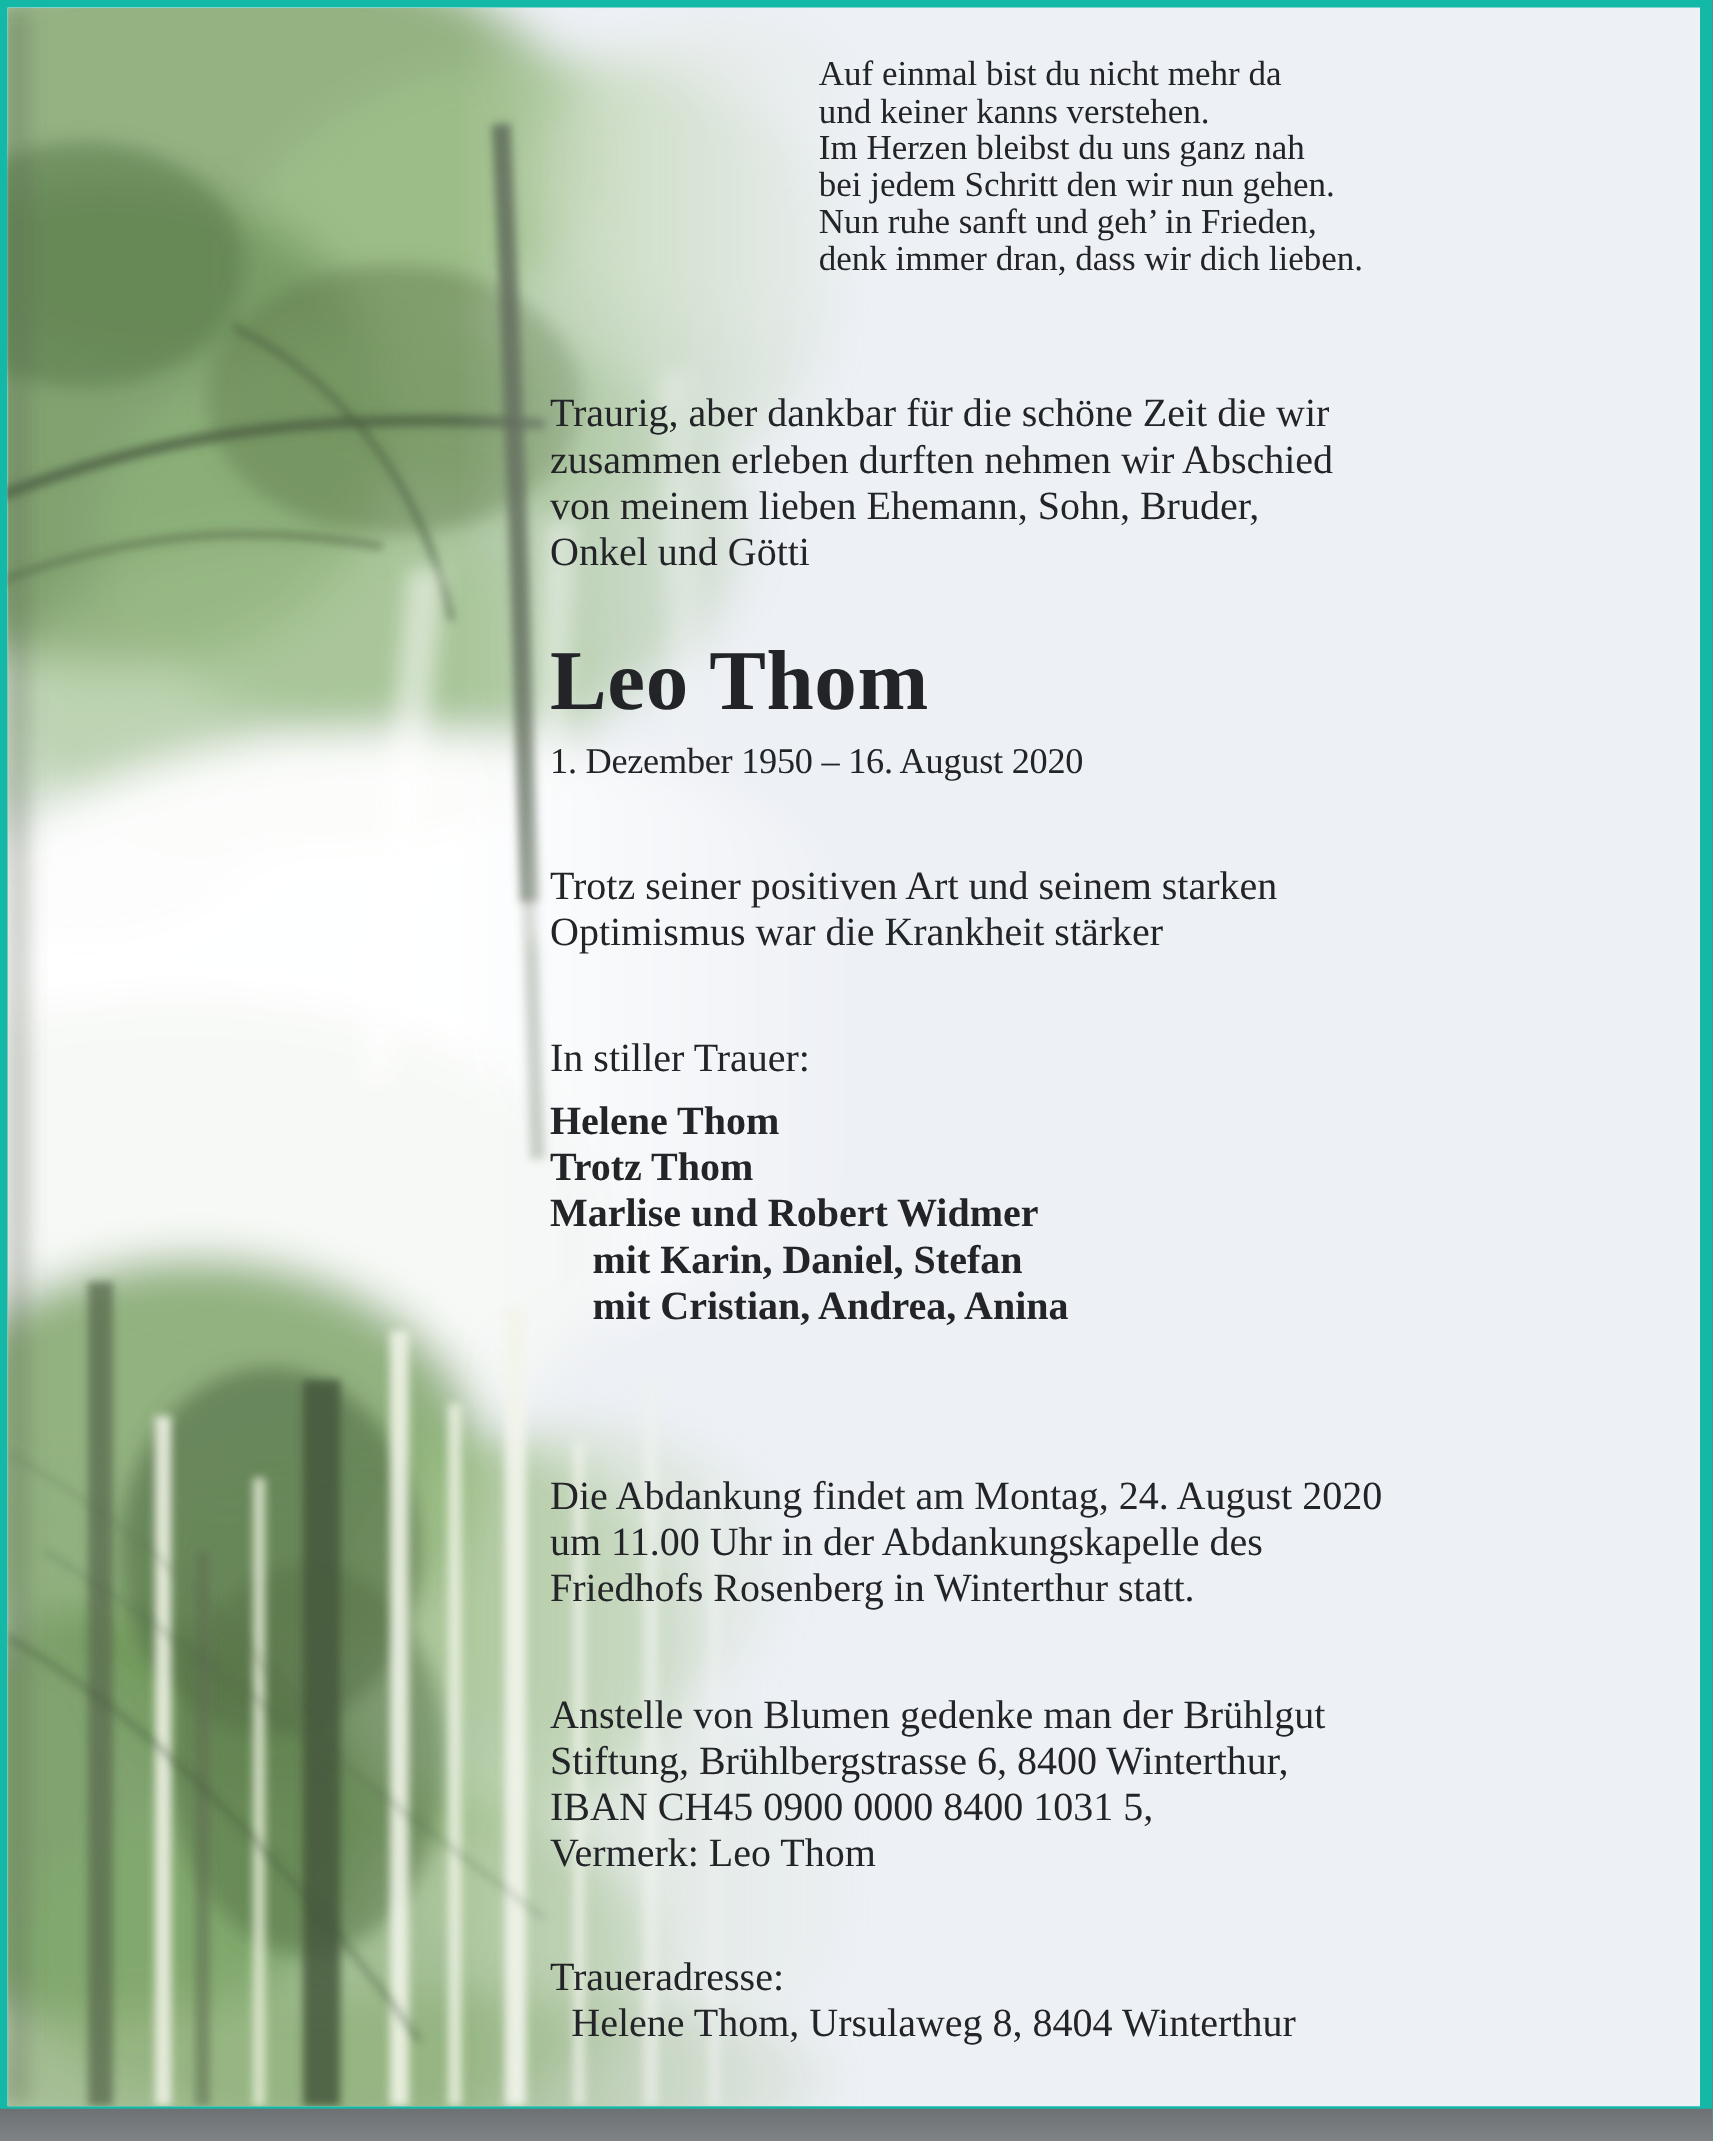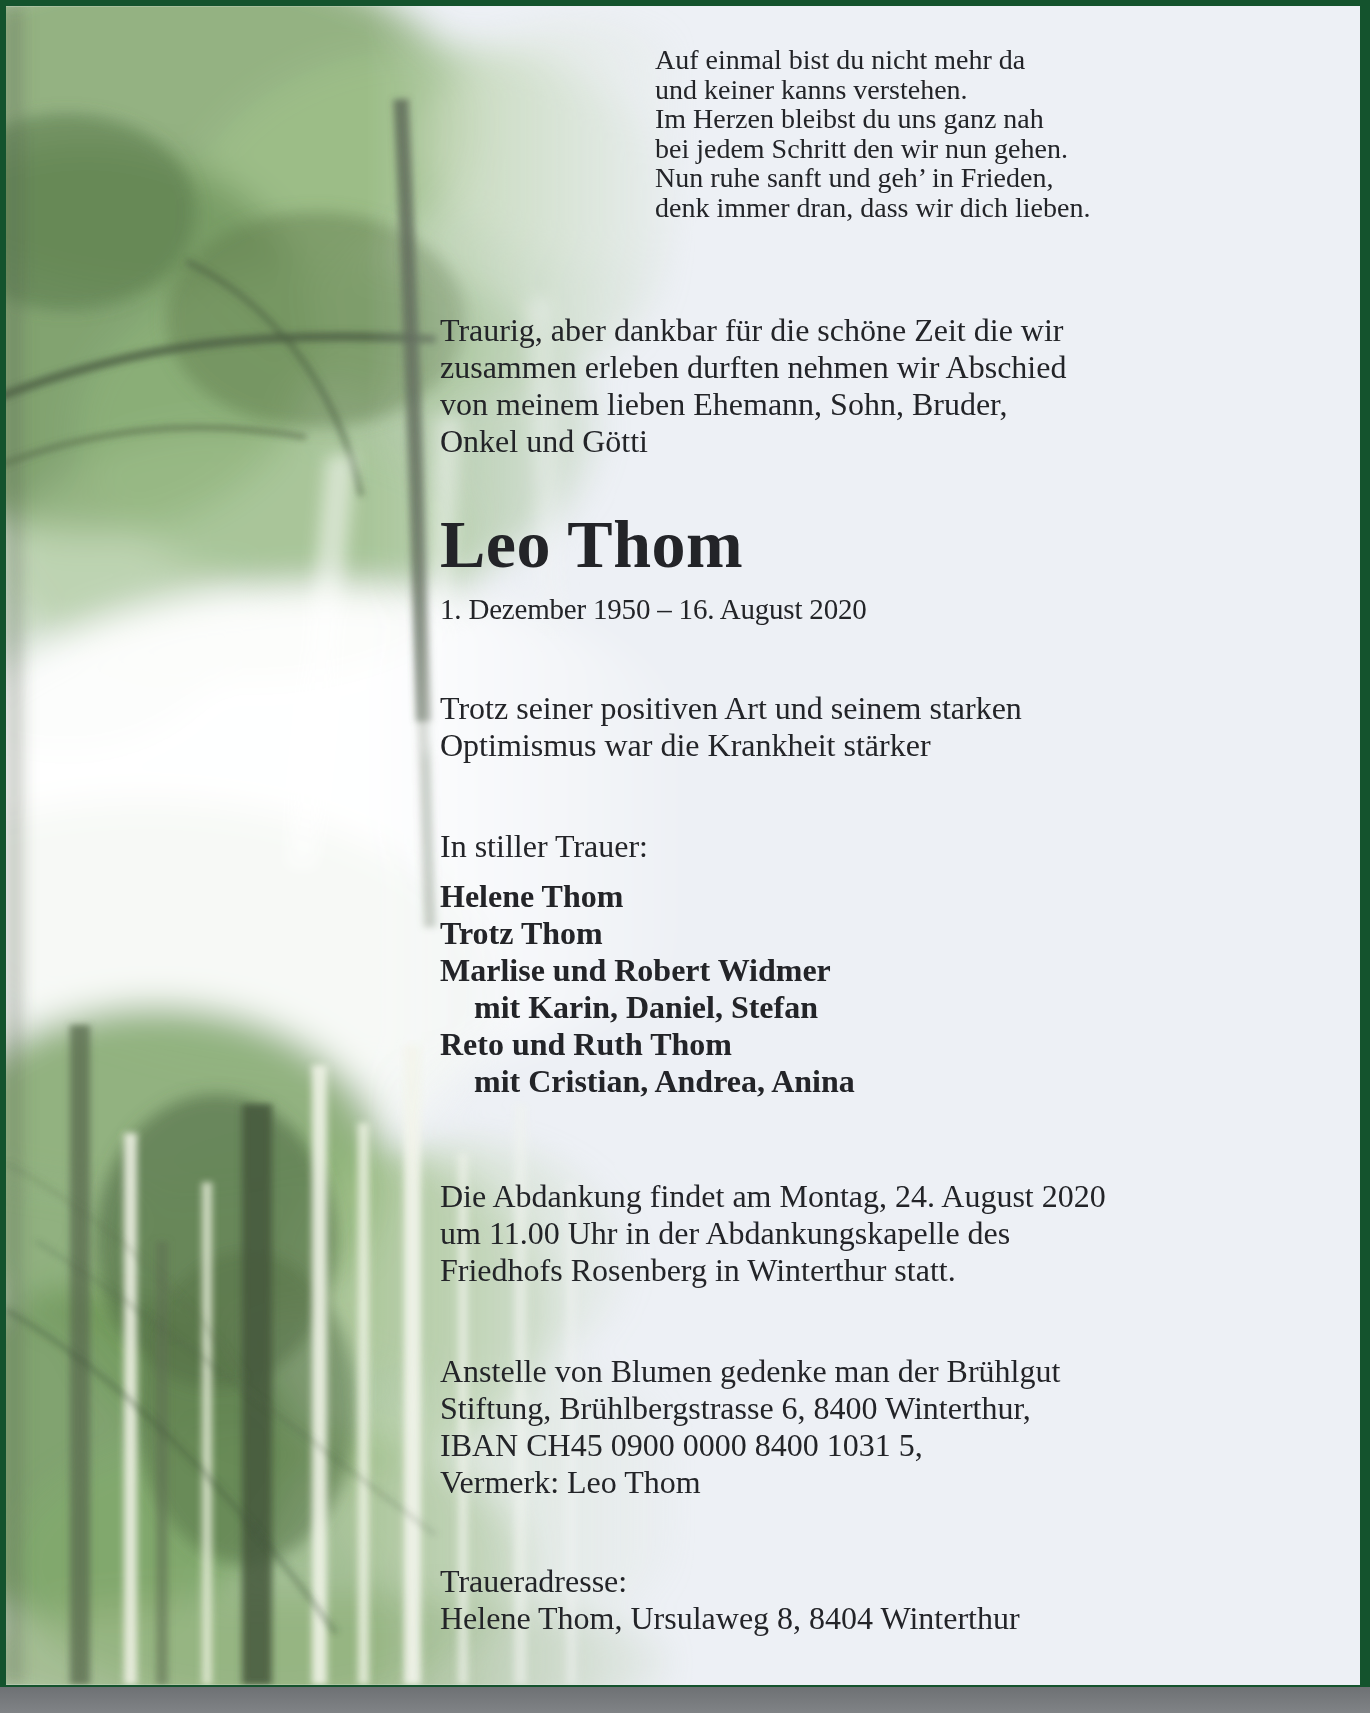--- a/index.html
+++ b/index.html
@@ -1,19 +1,19 @@
 <!DOCTYPE html>
 <html><head>
 <meta charset="utf-8">
 <style>
   html,body{margin:0;padding:0;background:#55585c;}
   .page{
     position:relative;
     width:1370px;height:1713px;
-    background:#14532d;
+    background:#14b8a6;
     overflow:hidden;
     font-family:"Liberation Serif","DejaVu Serif",serif;
   }
   .frame-bottom{
     position:absolute;left:0;right:0;bottom:0;height:26px;
     background:linear-gradient(#6e7174,#808386);
   }
   .sheet{
     position:absolute;left:6px;top:6px;right:10px;bottom:28px;
     background:#edf0f5;
@@ -54,21 +54,21 @@
   .mourners{
     position:absolute;left:434px;top:872px;
     color:#232428;
     font-size:32px;line-height:37px;font-weight:bold;
   }
   .mourners .row{white-space:nowrap;}
   .mourners .indent{padding-left:34px;}
   .service{top:1172px;}
   .donation{top:1347px;}
   .addr-label{top:1557px;}
-  .addr{top:1594px;}
+  .addr{top:1594px;margin-left:17px;}
 </style>
 </head>
 <body>
 
 <div class="page">
   <div class="frame-bottom"></div>
   <div class="sheet">
 
     <svg class="forest" viewBox="0 0 720 1713" preserveAspectRatio="none" aria-hidden="true">
       <defs>
@@ -175,21 +175,20 @@
     <div class="txt body-block illness">Trotz seiner positiven Art und seinem starken
 Optimismus war die Krankheit stärker</div>
 
     <div class="txt body-block mourn-label">In stiller Trauer:</div>
 
     <div class="mourners">
       <div class="row">Helene Thom</div>
       <div class="row">Trotz Thom</div>
       <div class="row">Marlise und Robert Widmer</div>
       <div class="row indent">mit Karin, Daniel, Stefan</div>
-      <div class="row">Reto und Ruth Thom</div>
       <div class="row indent">mit Cristian, Andrea, Anina</div>
     </div>
 
     <div class="txt body-block service">Die Abdankung findet am Montag, 24. August 2020
 um 11.00 Uhr in der Abdankungskapelle des
 Friedhofs Rosenberg in Winterthur statt.</div>
 
     <div class="txt body-block donation">Anstelle von Blumen gedenke man der Brühlgut
 Stiftung, Brühlbergstrasse 6, 8400 Winterthur,
 IBAN CH45 0900 0000 8400 1031 5,

